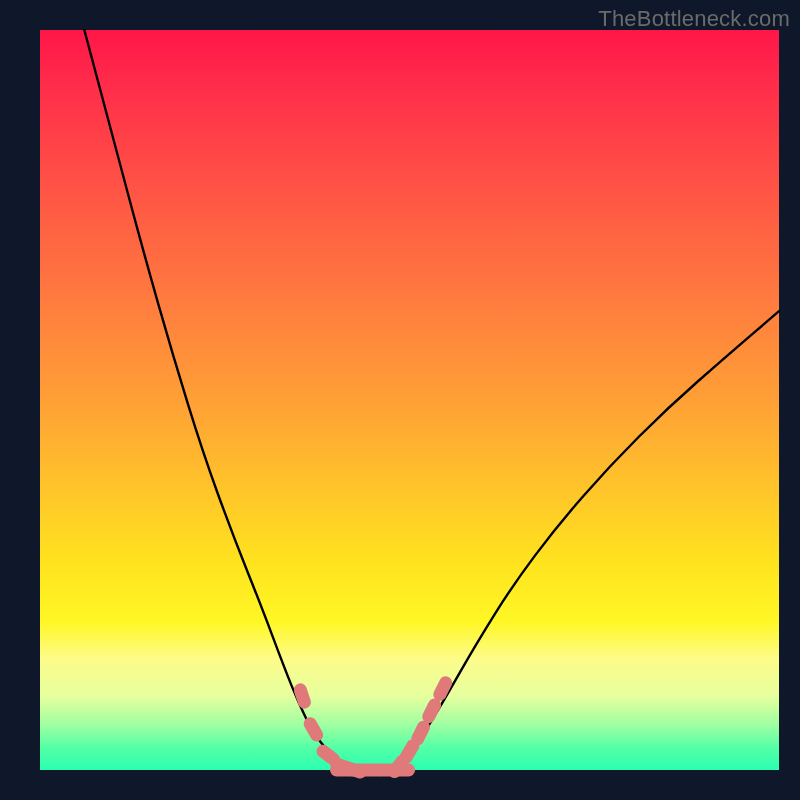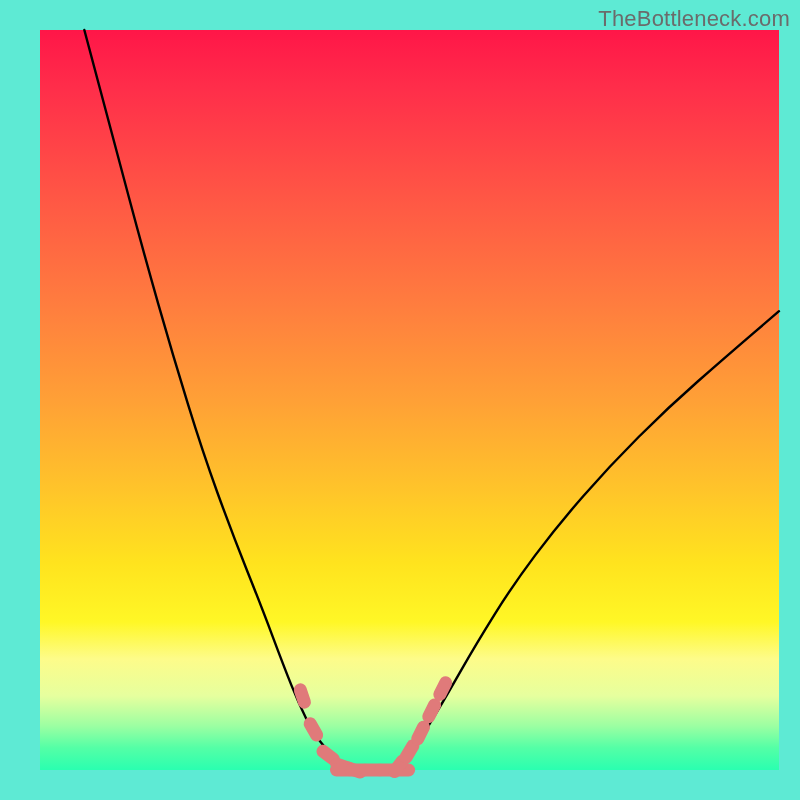--- a/index.html
+++ b/index.html
@@ -8,21 +8,21 @@
     width: 800px;
     height: 800px;
     background: #000;
     overflow: hidden;
     font-family: Arial, Helvetica, sans-serif;
   }
   .outer {
     position: relative;
     width: 800px;
     height: 800px;
-    background: #5eead4;
+    background: #0f172a;
   }
   .plot {
     position: absolute;
     left: 40px;
     top: 30px;
     width: 739px;
     height: 740px;
     
     background: linear-gradient(
       to bottom,

